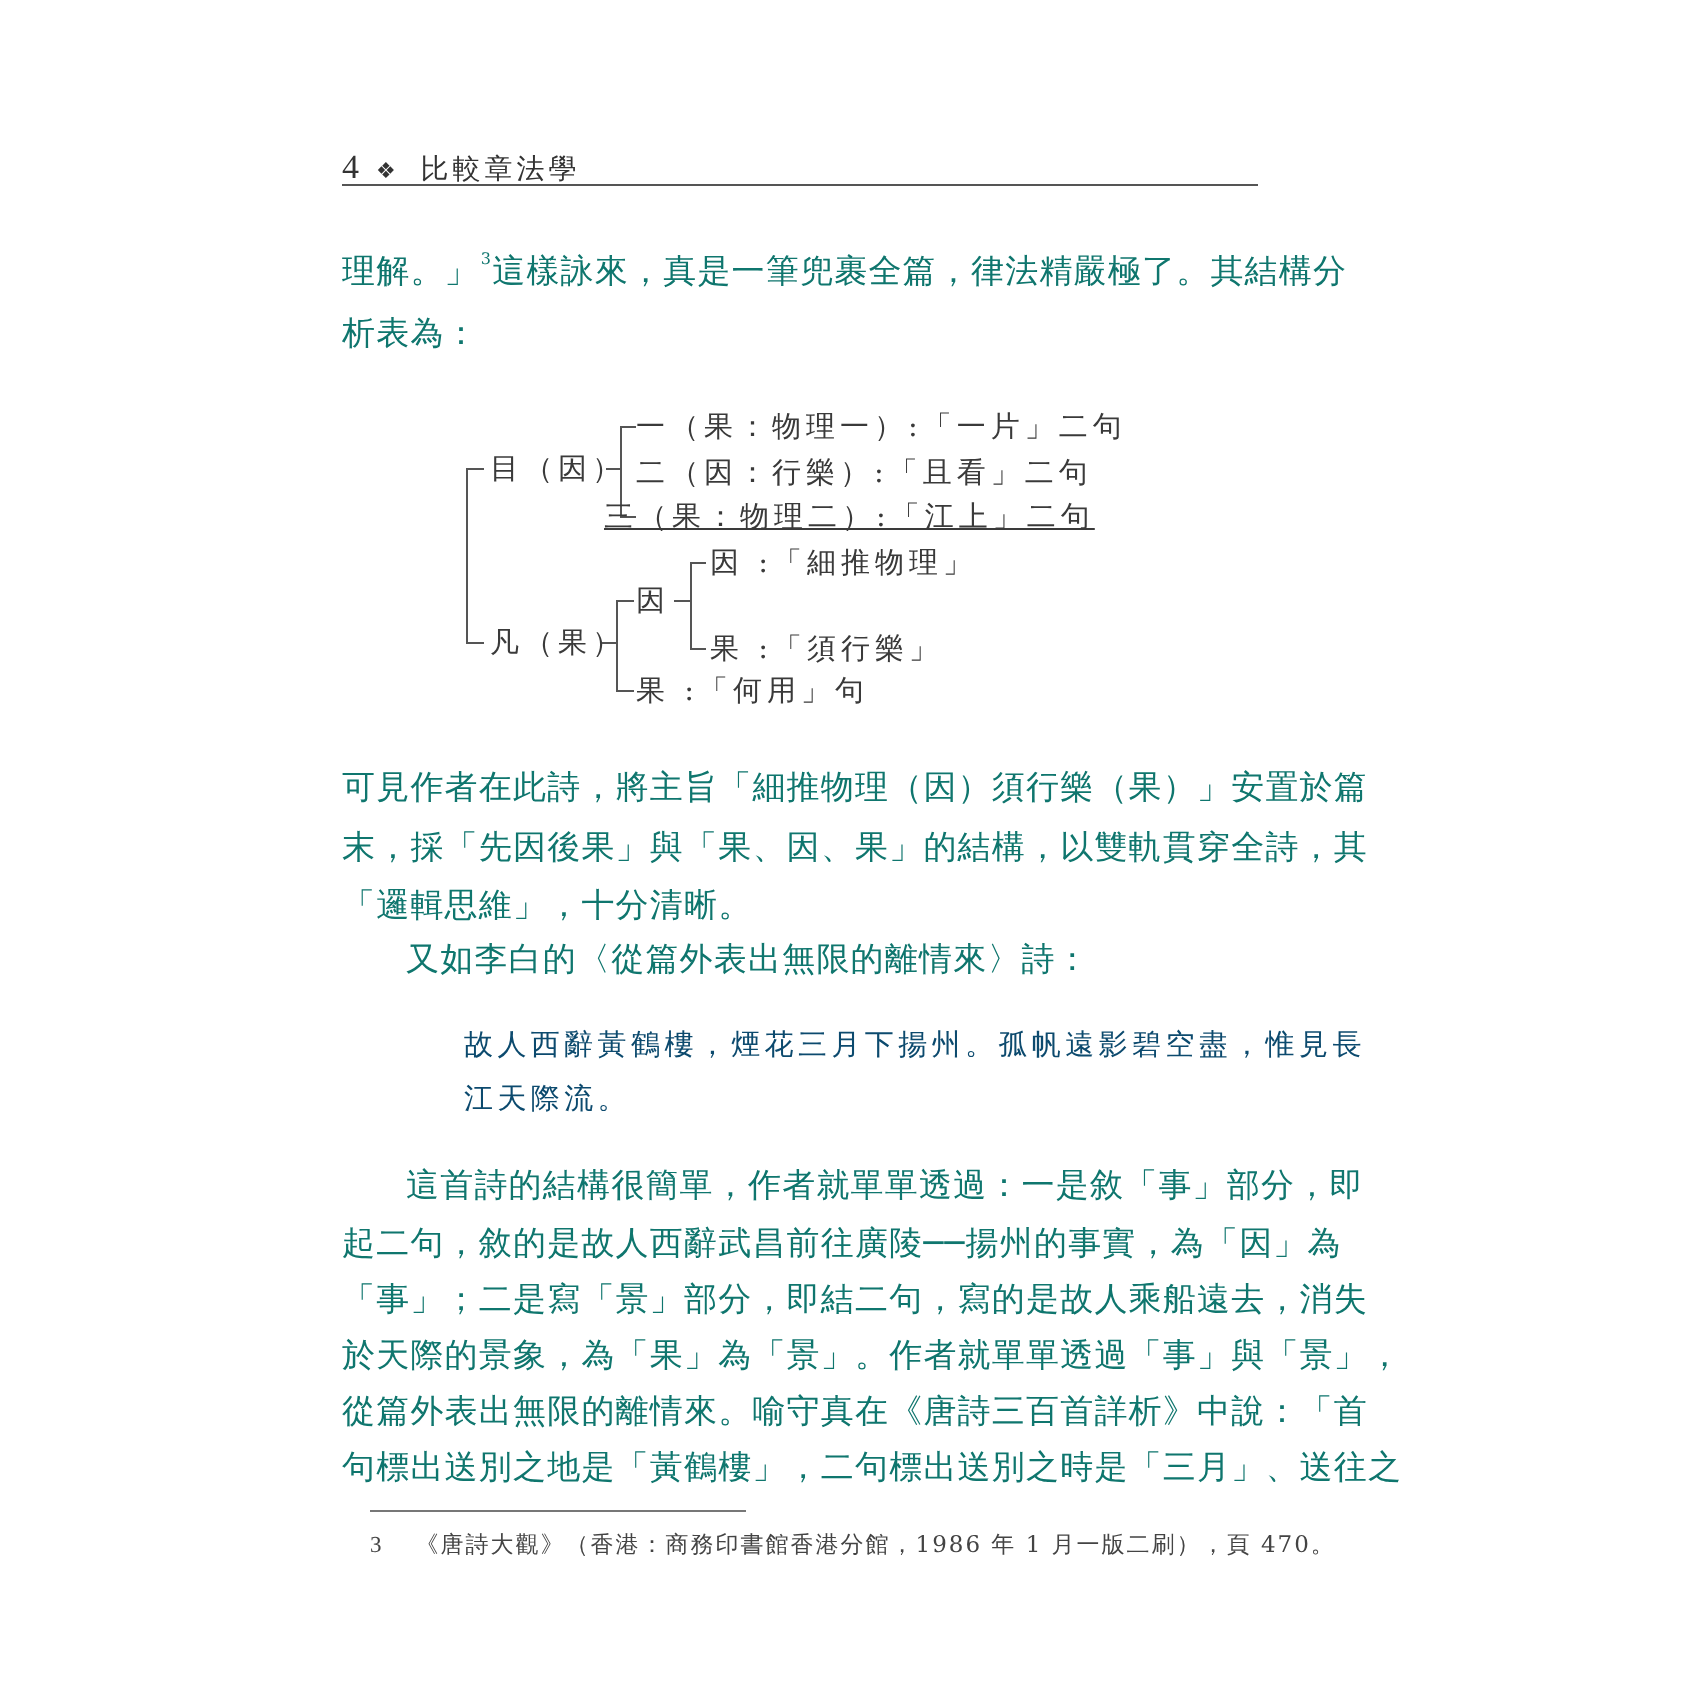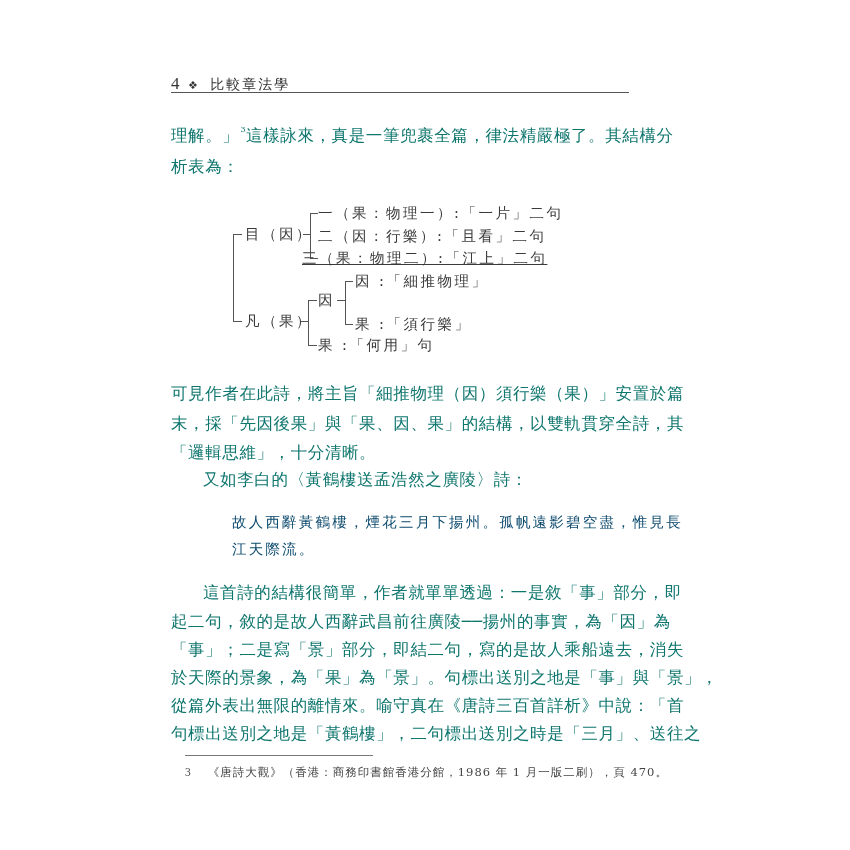--- a/index.html
+++ b/index.html
@@ -113,28 +113,28 @@
   <div class="ln h" style="left:345px; top:324px; width:8px;"></div>
 
   <div class="abs tree-text" style="left:355px; top:272px;">因 :「細推物理」</div>
   <div class="abs tree-text" style="left:355px; top:315px;">果 :「須行樂」</div>
 </div>
 
 <div class="abs body-line" style="left:171px; top:383px;">可見作者在此詩，將主旨「細推物理（因）須行樂（果）」安置於篇</div>
 <div class="abs body-line" style="left:171px; top:413px;">末，採「先因後果」與「果、因、果」的結構，以雙軌貫穿全詩，其</div>
 <div class="abs body-line" style="left:171px; top:442px;">「邏輯思維」，十分清晰。</div>
 
-<div class="abs body-line" style="left:203px; top:469px;">又如李白的〈黃鶴樓送孟浩然之廣陵〉詩：</div>
+<div class="abs body-line" style="left:203px; top:469px;">又如李白的〈從篇外表出無限的離情來〉詩：</div>
 
 <div class="abs quote-line" style="left:232px; top:513px;">故人西辭黃鶴樓，煙花三月下揚州。孤帆遠影碧空盡，惟見長</div>
 <div class="abs quote-line" style="left:232px; top:540px;">江天際流。</div>
 
 <div class="abs body-line" style="left:203px; top:582px;">這首詩的結構很簡單，作者就單單透過：一是敘「事」部分，即</div>
 <div class="abs body-line" style="left:171px; top:611px;">起二句，敘的是故人西辭武昌前往廣陵──揚州的事實，為「因」為</div>
 <div class="abs body-line" style="left:171px; top:639px;">「事」；二是寫「景」部分，即結二句，寫的是故人乘船遠去，消失</div>
-<div class="abs body-line" style="left:171px; top:667px;">於天際的景象，為「果」為「景」。句標出送別之地是「事」與「景」，</div>
+<div class="abs body-line" style="left:171px; top:667px;">於天際的景象，為「果」為「景」。作者就單單透過「事」與「景」，</div>
 <div class="abs body-line" style="left:171px; top:695px;">從篇外表出無限的離情來。喻守真在《唐詩三百首詳析》中說：「首</div>
 <div class="abs body-line" style="left:171px; top:723px;">句標出送別之地是「黃鶴樓」，二句標出送別之時是「三月」、送往之</div>
 
 <div class="abs fn-rule"></div>
 <div class="abs footnote">
   <span class="fnum">3</span><span>《唐詩大觀》（香港：商務印書館香港分館，1986 年 1 月一版二刷），頁 470。</span>
 </div>
 
 </body></html>

